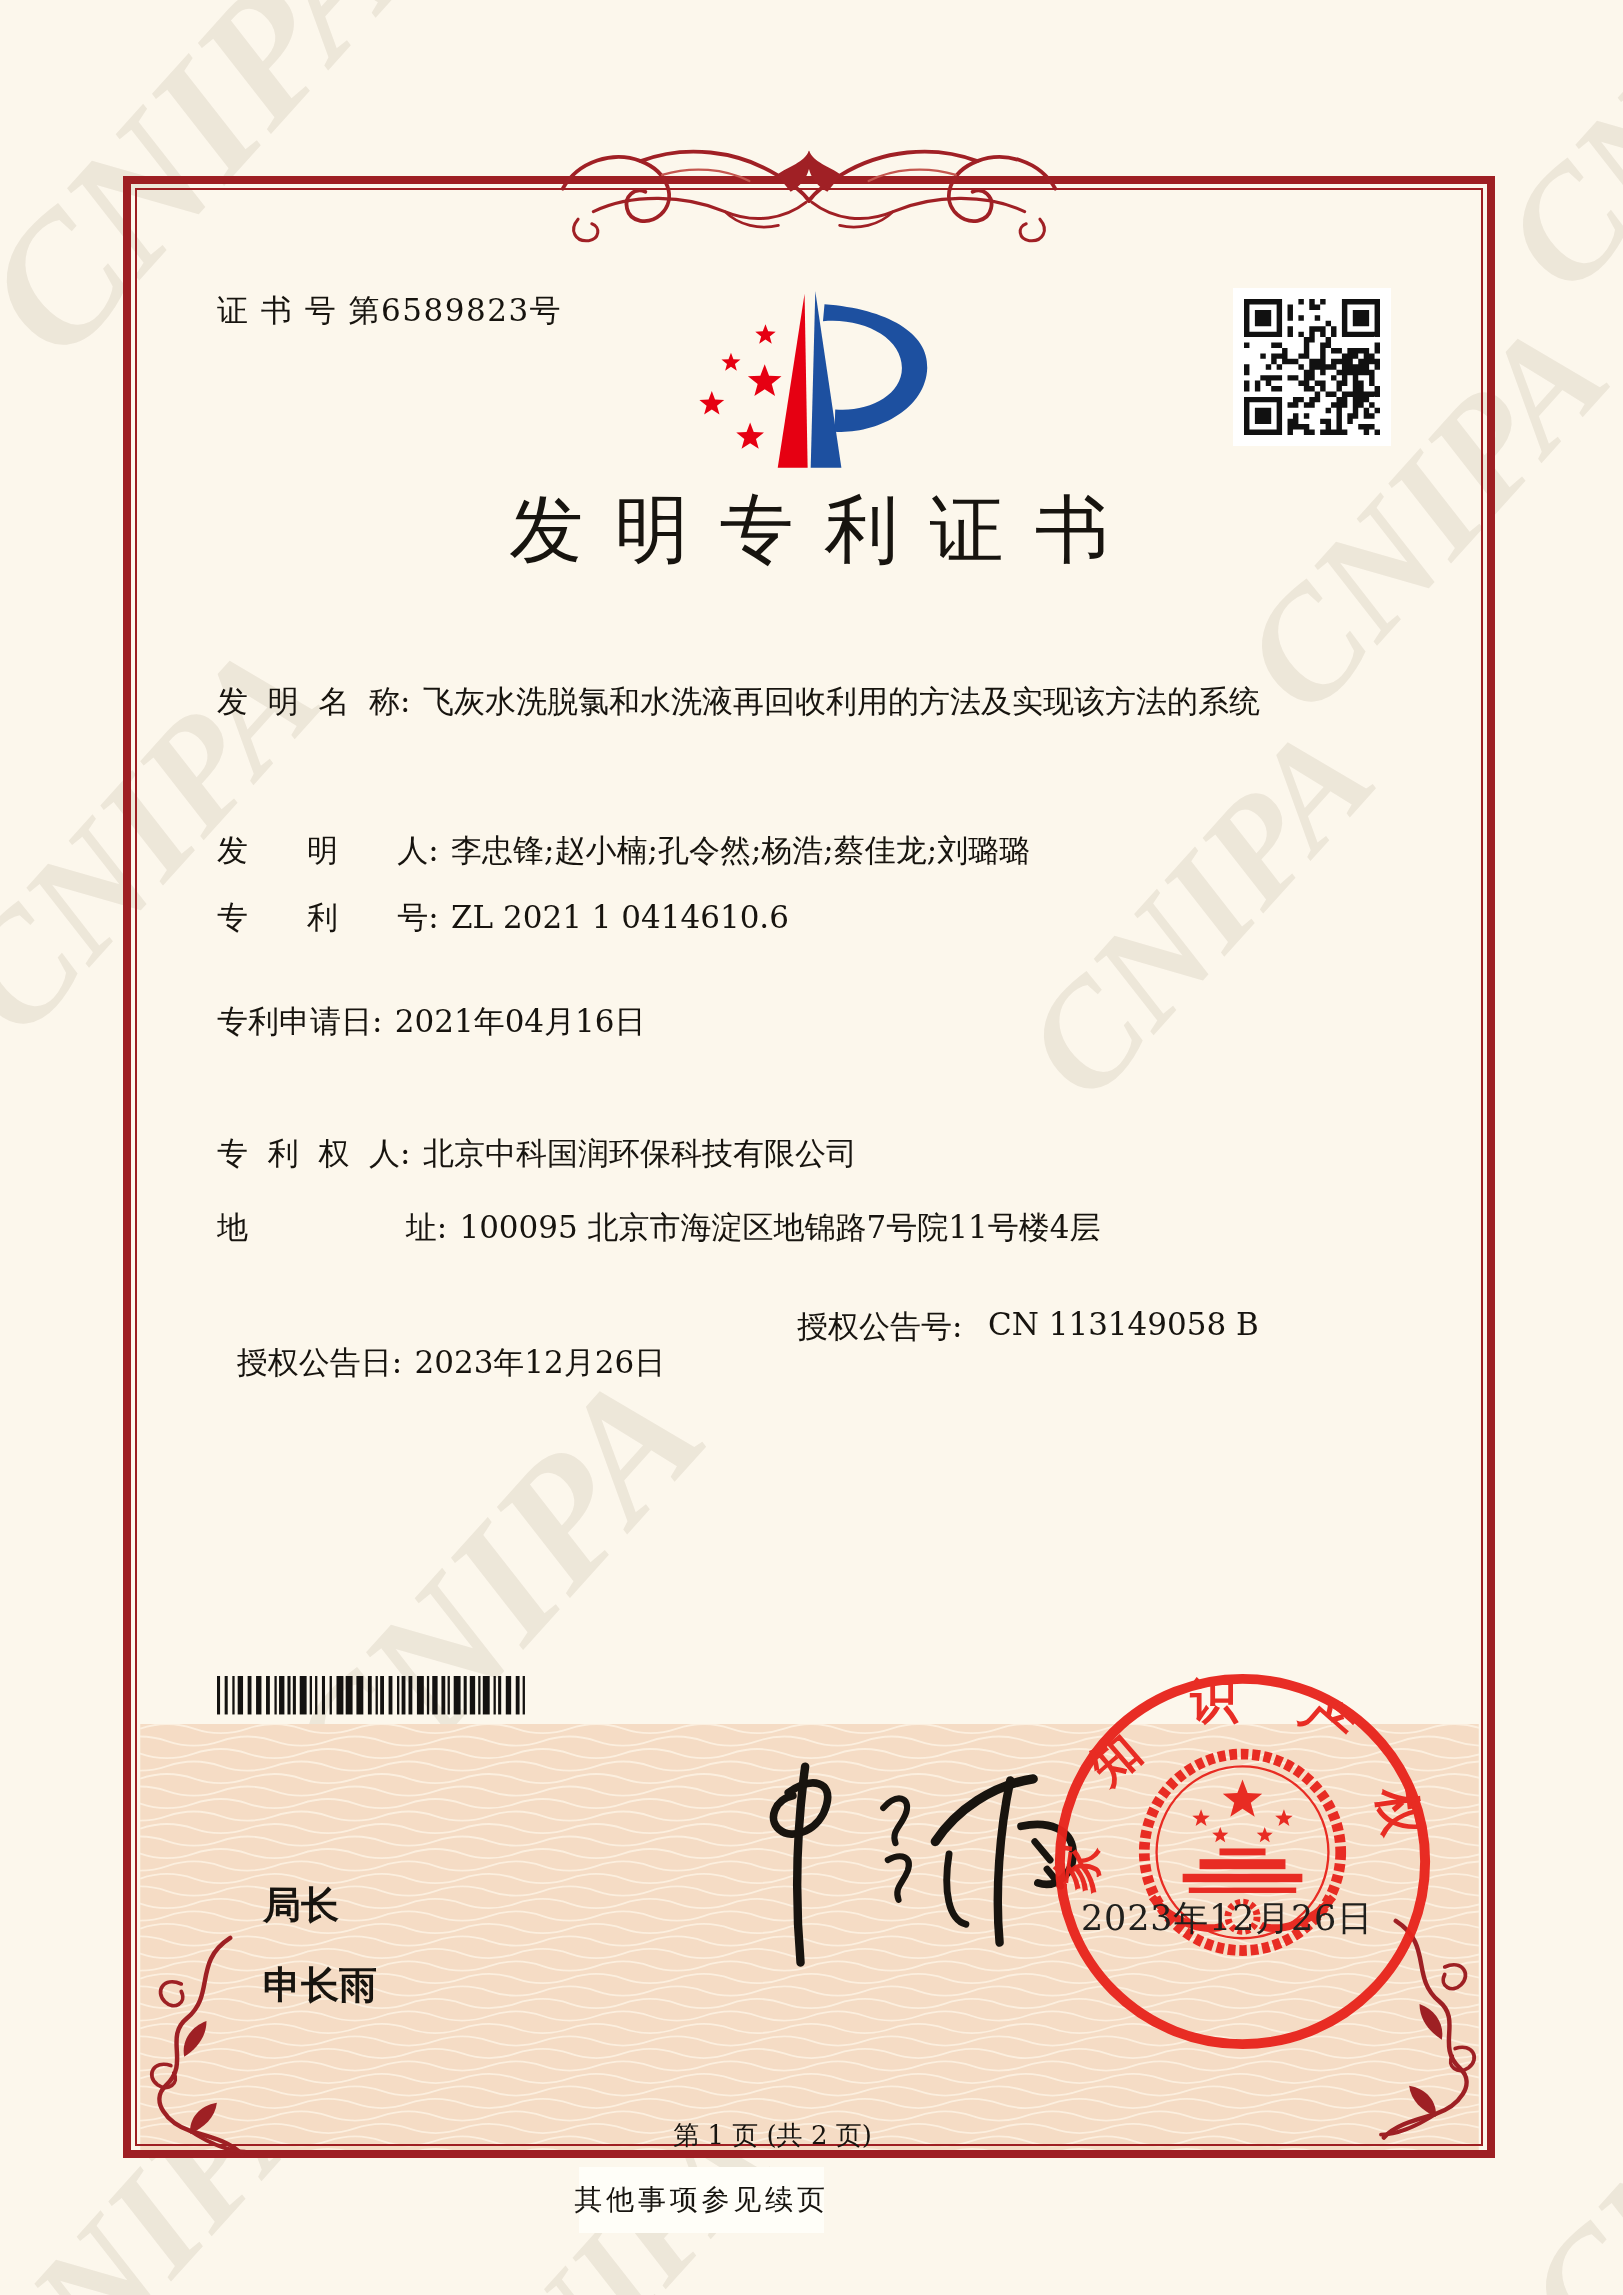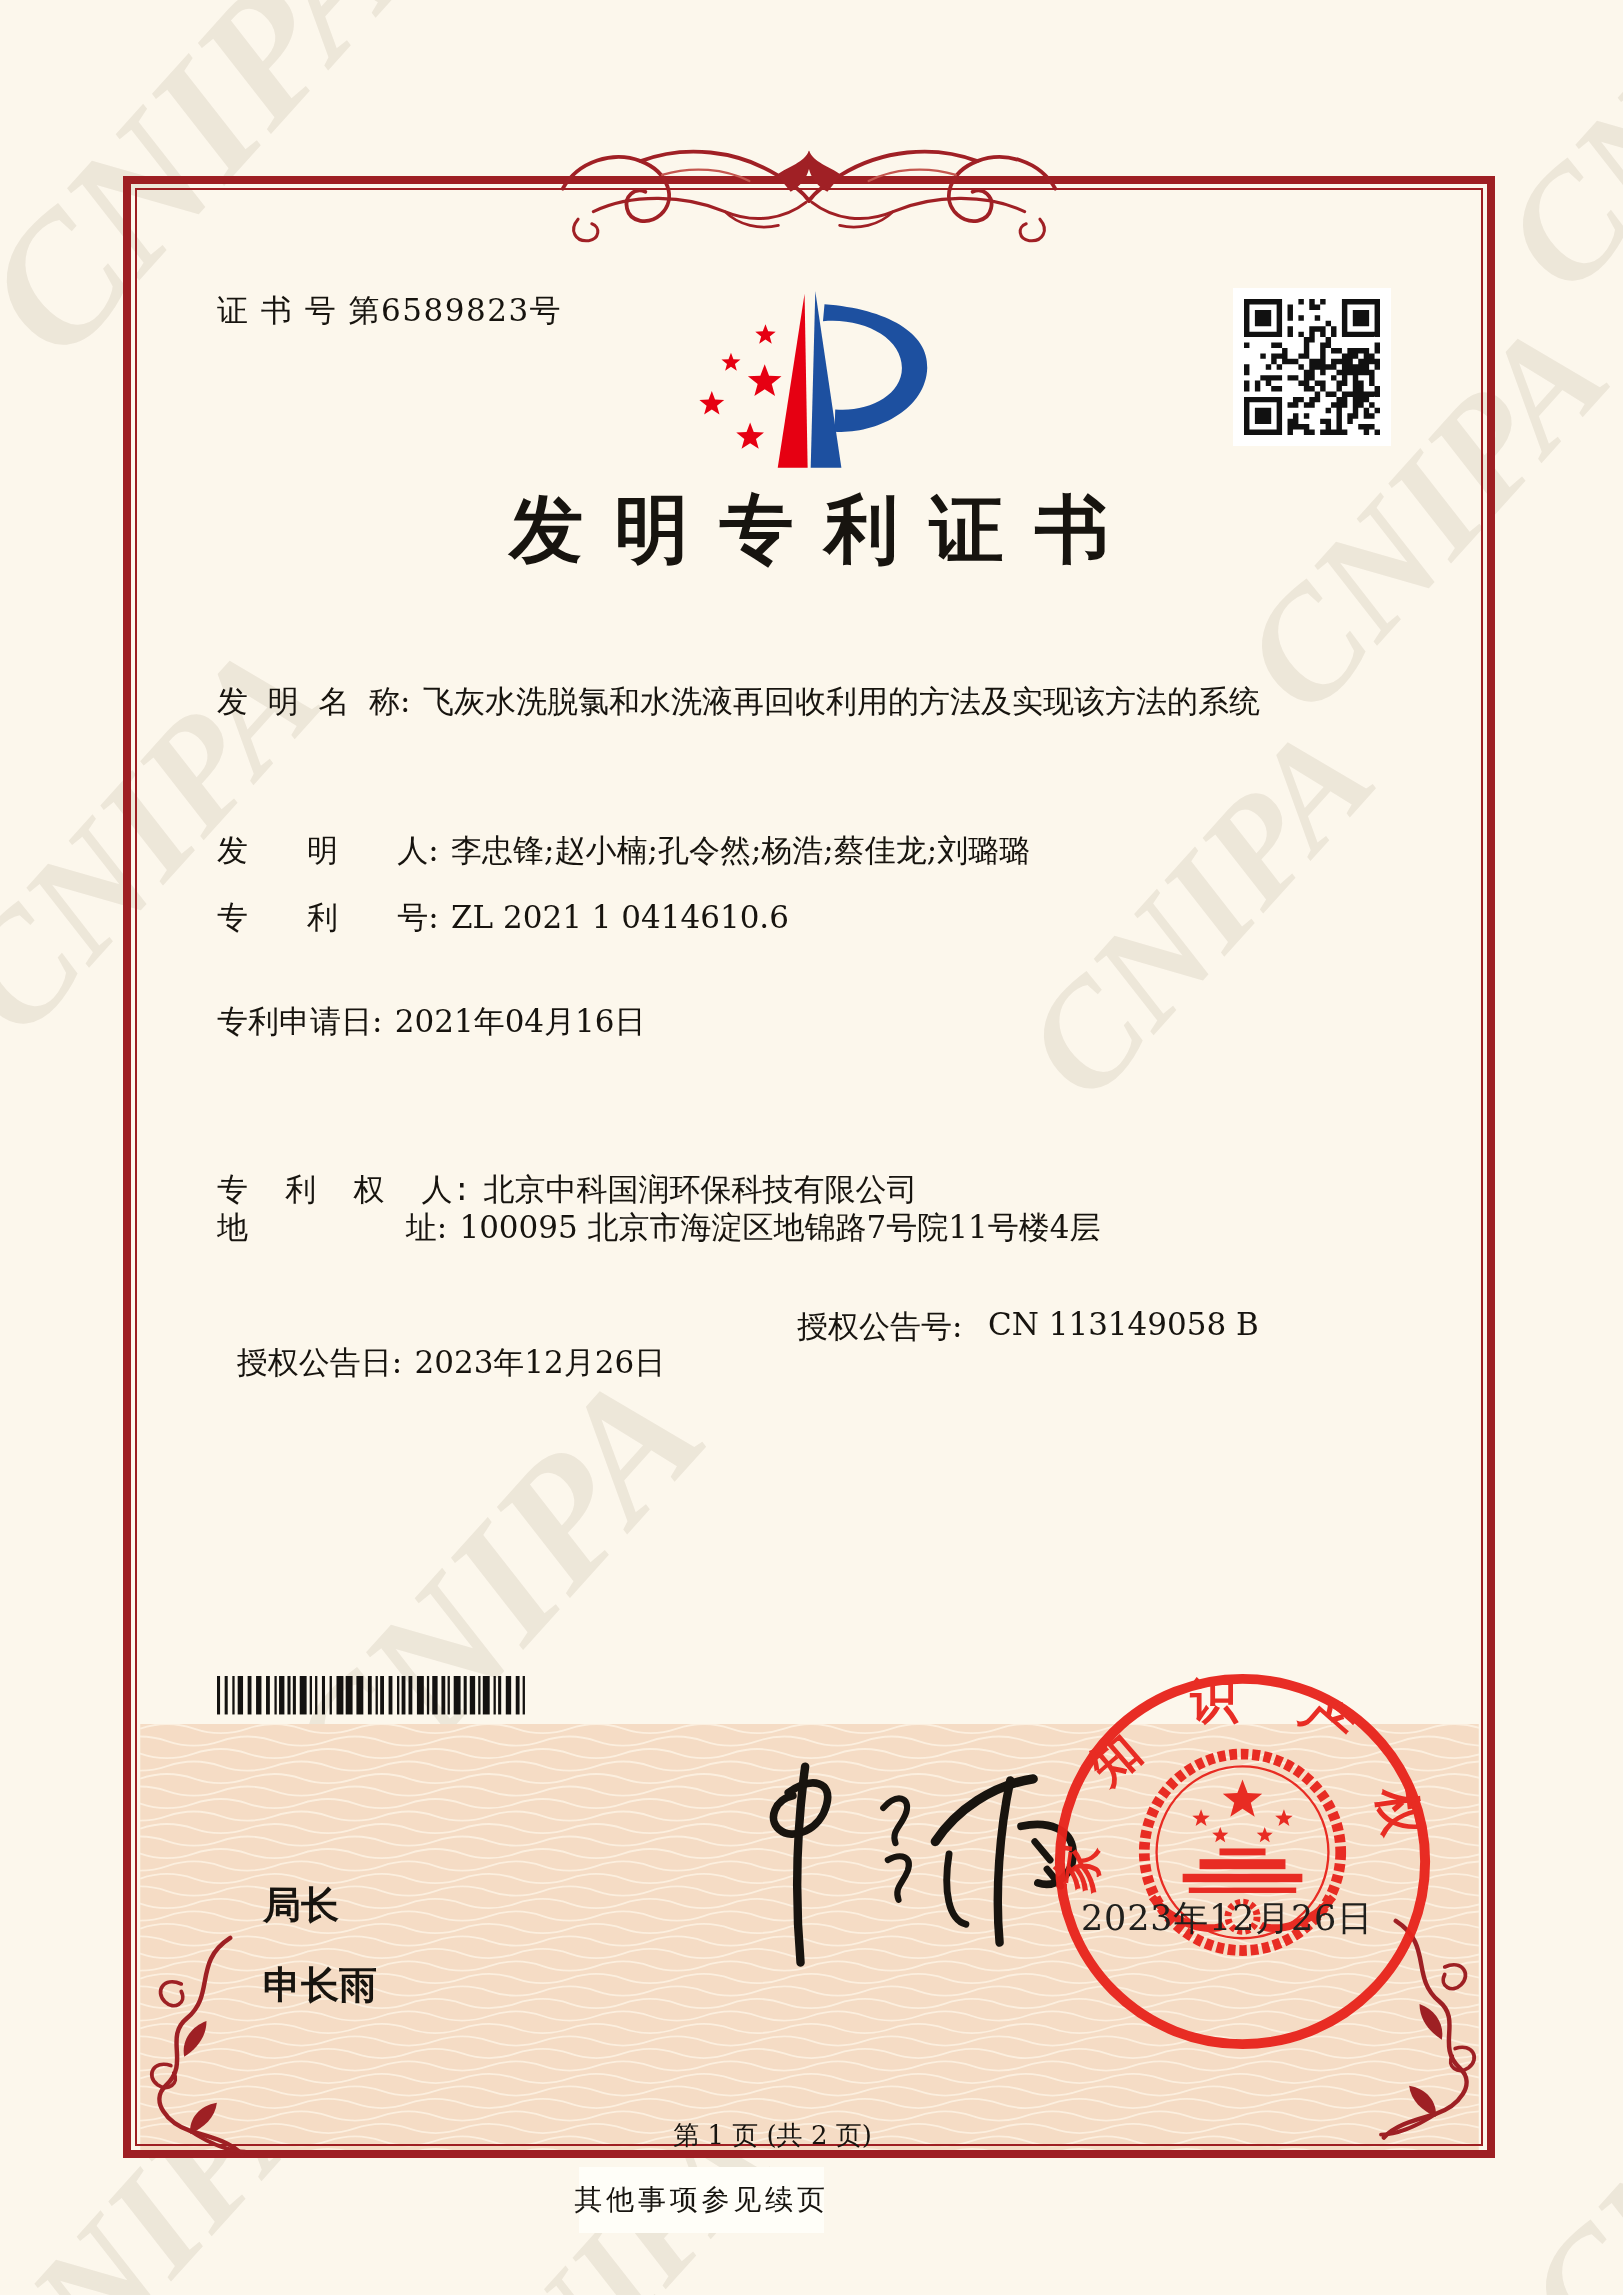--- a/index.html
+++ b/index.html
@@ -42,21 +42,21 @@
   .corner-fl{position:absolute;width:130px;height:230px;z-index:4;}
   #corner-bl{left:117px;top:1932px;}
   #corner-br{left:1379px;top:1915px;transform:scaleX(-1);}
   
   #cert-no{left:217px;top:290px;font-size:31px;letter-spacing:1.5px;white-space:pre;z-index:6;}
   #logo{left:671px;top:253px;width:307px;height:230px;z-index:6;}
   #qr-box{left:1233px;top:288px;width:158px;height:158px;background:#ffffff;z-index:6;}
   #qr-box svg{position:absolute;left:10.7px;top:10.7px;}
   #title{
     left:123px;top:481px;width:1372px;text-align:center;
-    font-size:74px;font-weight:bold;letter-spacing:.42em;text-indent:.42em;
+    font-size:74px;font-weight:normal;letter-spacing:.42em;text-indent:.42em;
     z-index:6;white-space:nowrap;
   }
   
   .field-row{position:absolute;left:217px;font-size:31px;white-space:pre;z-index:6;width:1196px;}
   .f-label{white-space:pre;margin-top:42px;}
   .f-value{margin-left:12.3px;}
   #grant-row{position:absolute;left:217px;top:1306px;font-size:31px;z-index:6;width:1196px;white-space:pre;}
   #grant-no-label{position:absolute;left:580px;top:0;}
   #grant-no-value{position:absolute;left:771px;top:0;}
   
@@ -201,21 +201,21 @@
     </svg>
 </div>
 
 <div id="title" class="abs">发明专利证书</div>
 
 <div id="fields">
     <div class="field-row" style="top: 681px;"><span class="f-label">发  明  名  称:</span><span class="f-value">飞灰水洗脱氯和水洗液再回收利用的方法及实现该方法的系统</span></div>
     <div class="field-row" style="top: 830px;"><span class="f-label">发      明      人:</span><span class="f-value">李忠锋;赵小楠;孔令然;杨浩;蔡佳龙;刘璐璐</span></div>
     <div class="field-row" style="top: 897px;"><span class="f-label">专      利      号:</span><span class="f-value">ZL 2021 1 0414610.6</span></div>
     <div class="field-row" style="top: 1001px;"><span class="f-label">专利申请日:</span><span class="f-value">2021年04月16日</span></div>
-    <div class="field-row" style="top: 1169px; font-family: Liberation Mono, monospace;"><span class="f-label">专  利  权  人:</span><span class="f-value">北京中科国润环保科技有限公司</span></div>
+    <div class="field-row" style="top: 1133px;"><span class="f-label">专  利  权  人:</span><span class="f-value">北京中科国润环保科技有限公司</span></div>
     <div class="field-row" style="top: 1207px;"><span class="f-label">地                址:</span><span class="f-value">100095 北京市海淀区地锦路7号院11号楼4层</span></div>
   </div>
 
 <div id="grant-row">
   <span>授权公告日:</span><span class="f-value">2023年12月26日</span>
   <span id="grant-no-label">授权公告号:</span>
   <span id="grant-no-value">CN 113149058 B</span>
 </div>
 
 <div id="paras">

